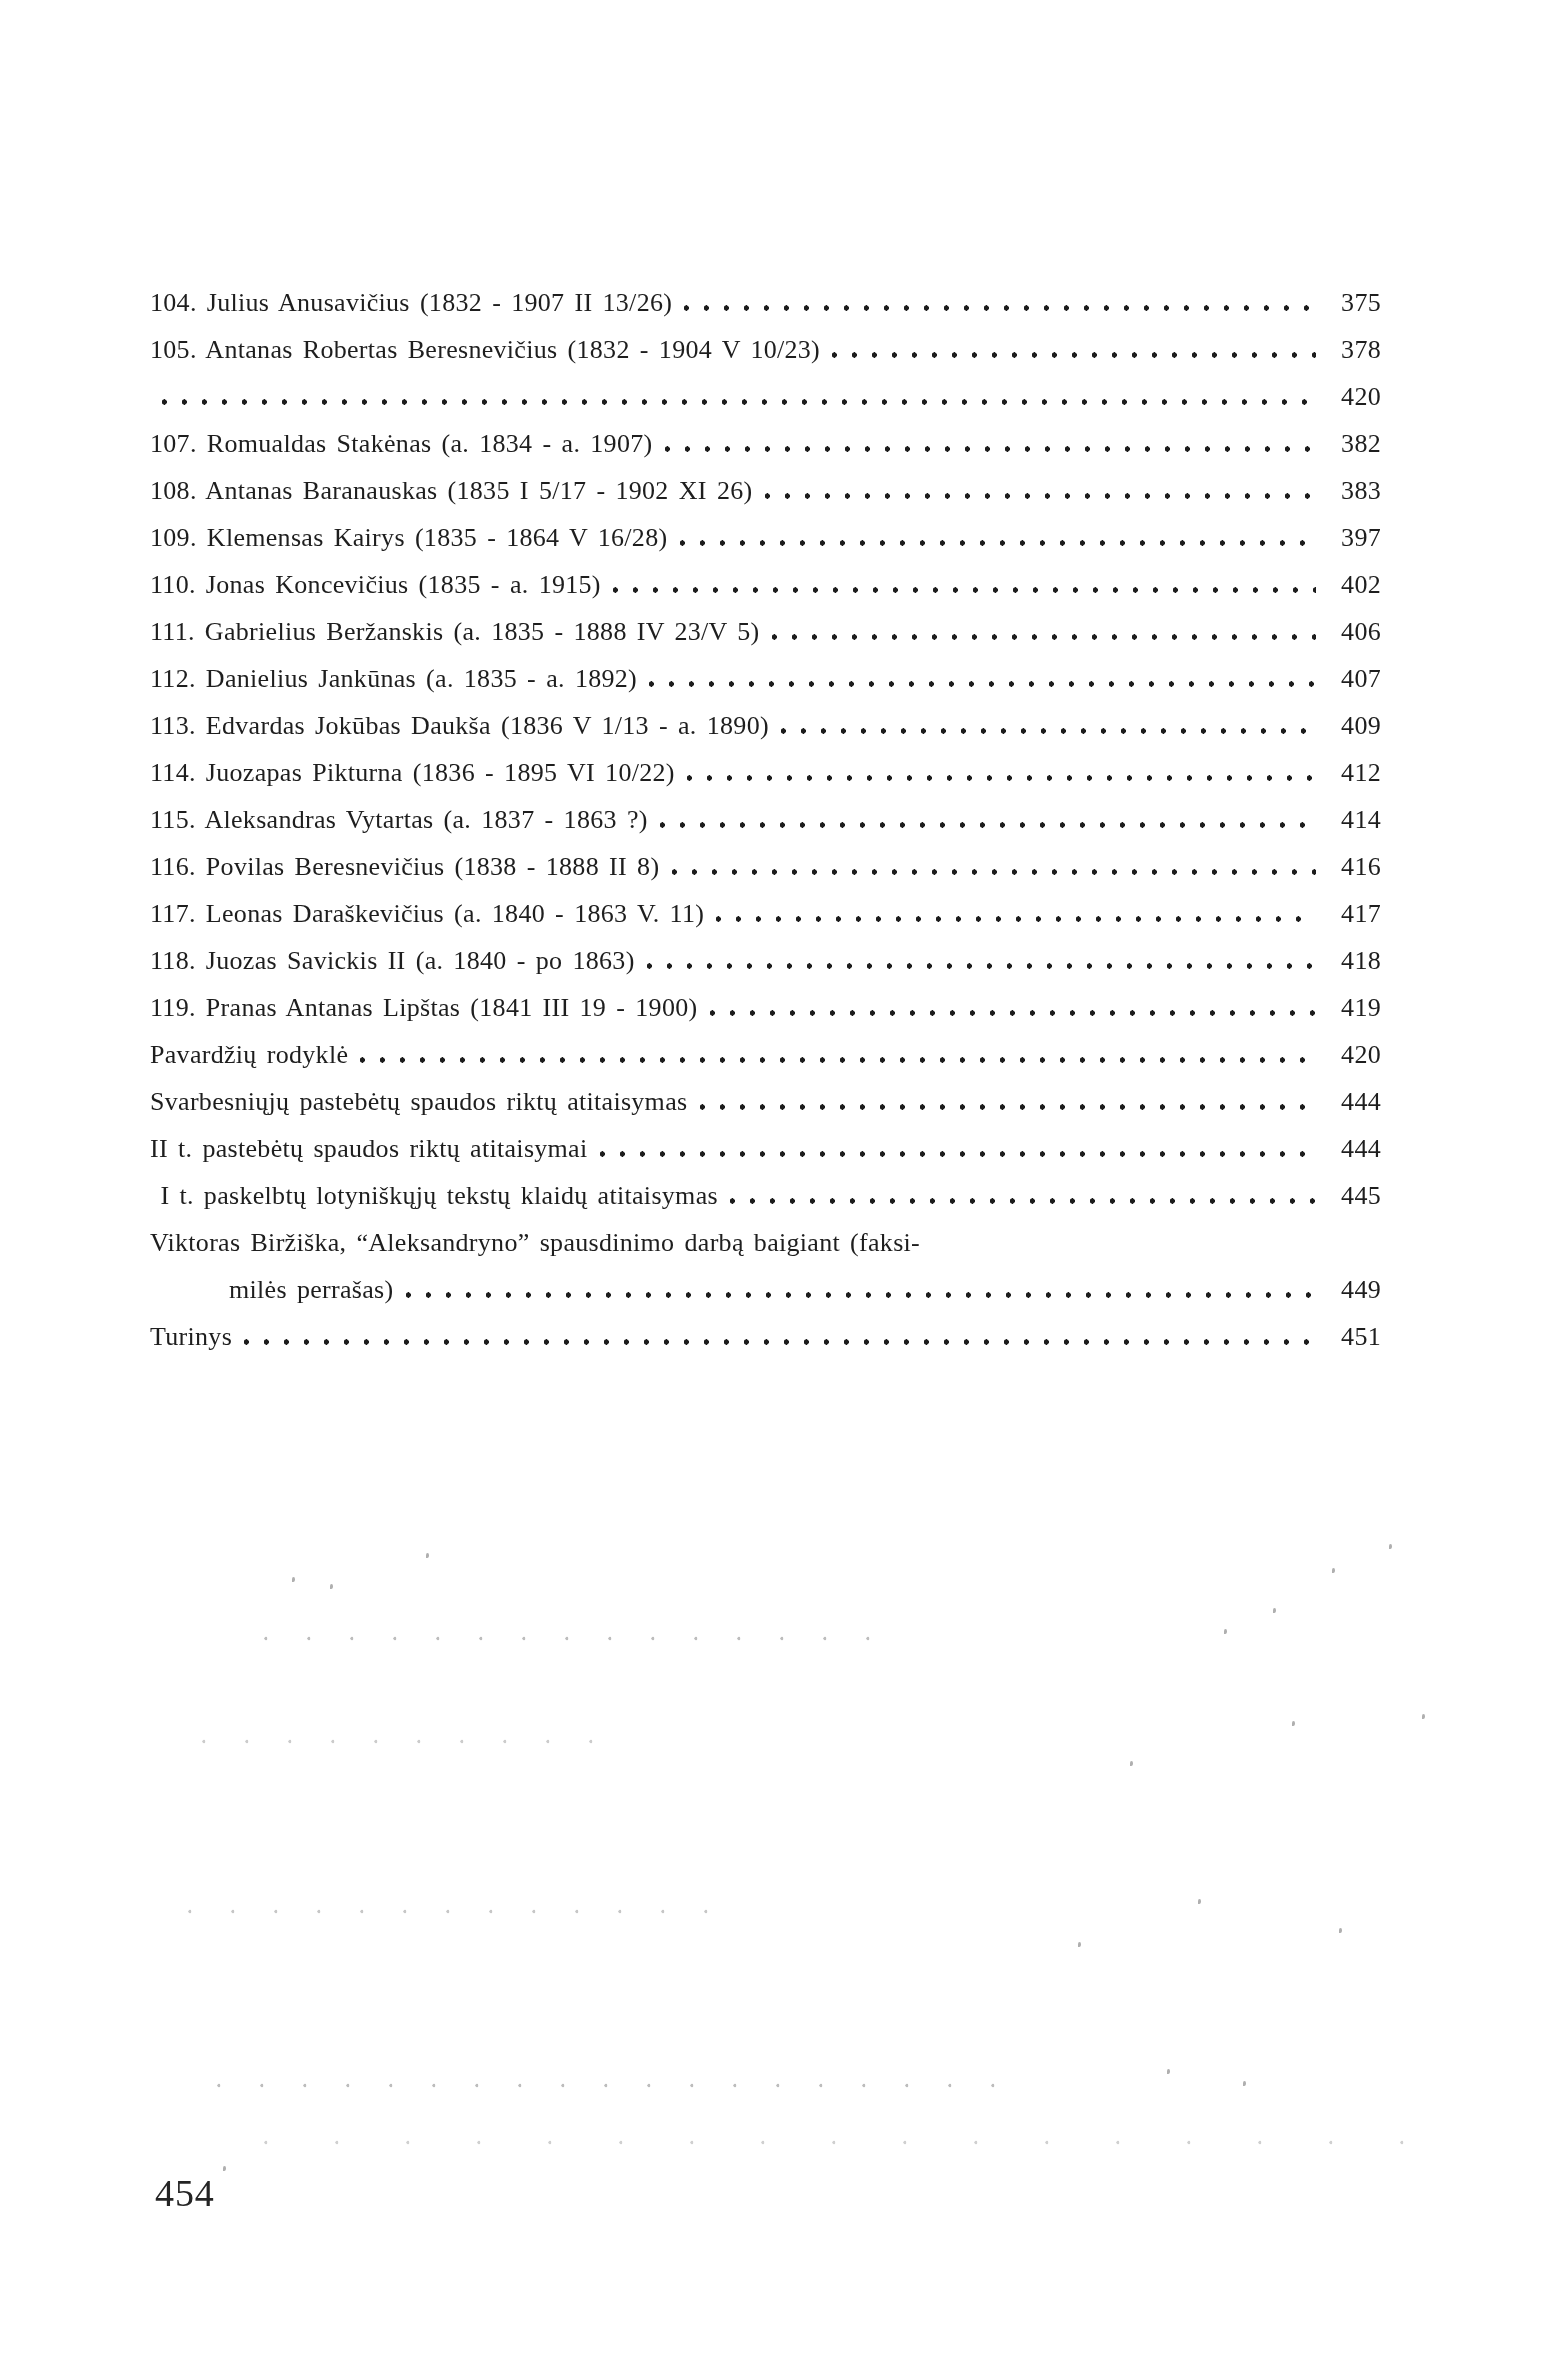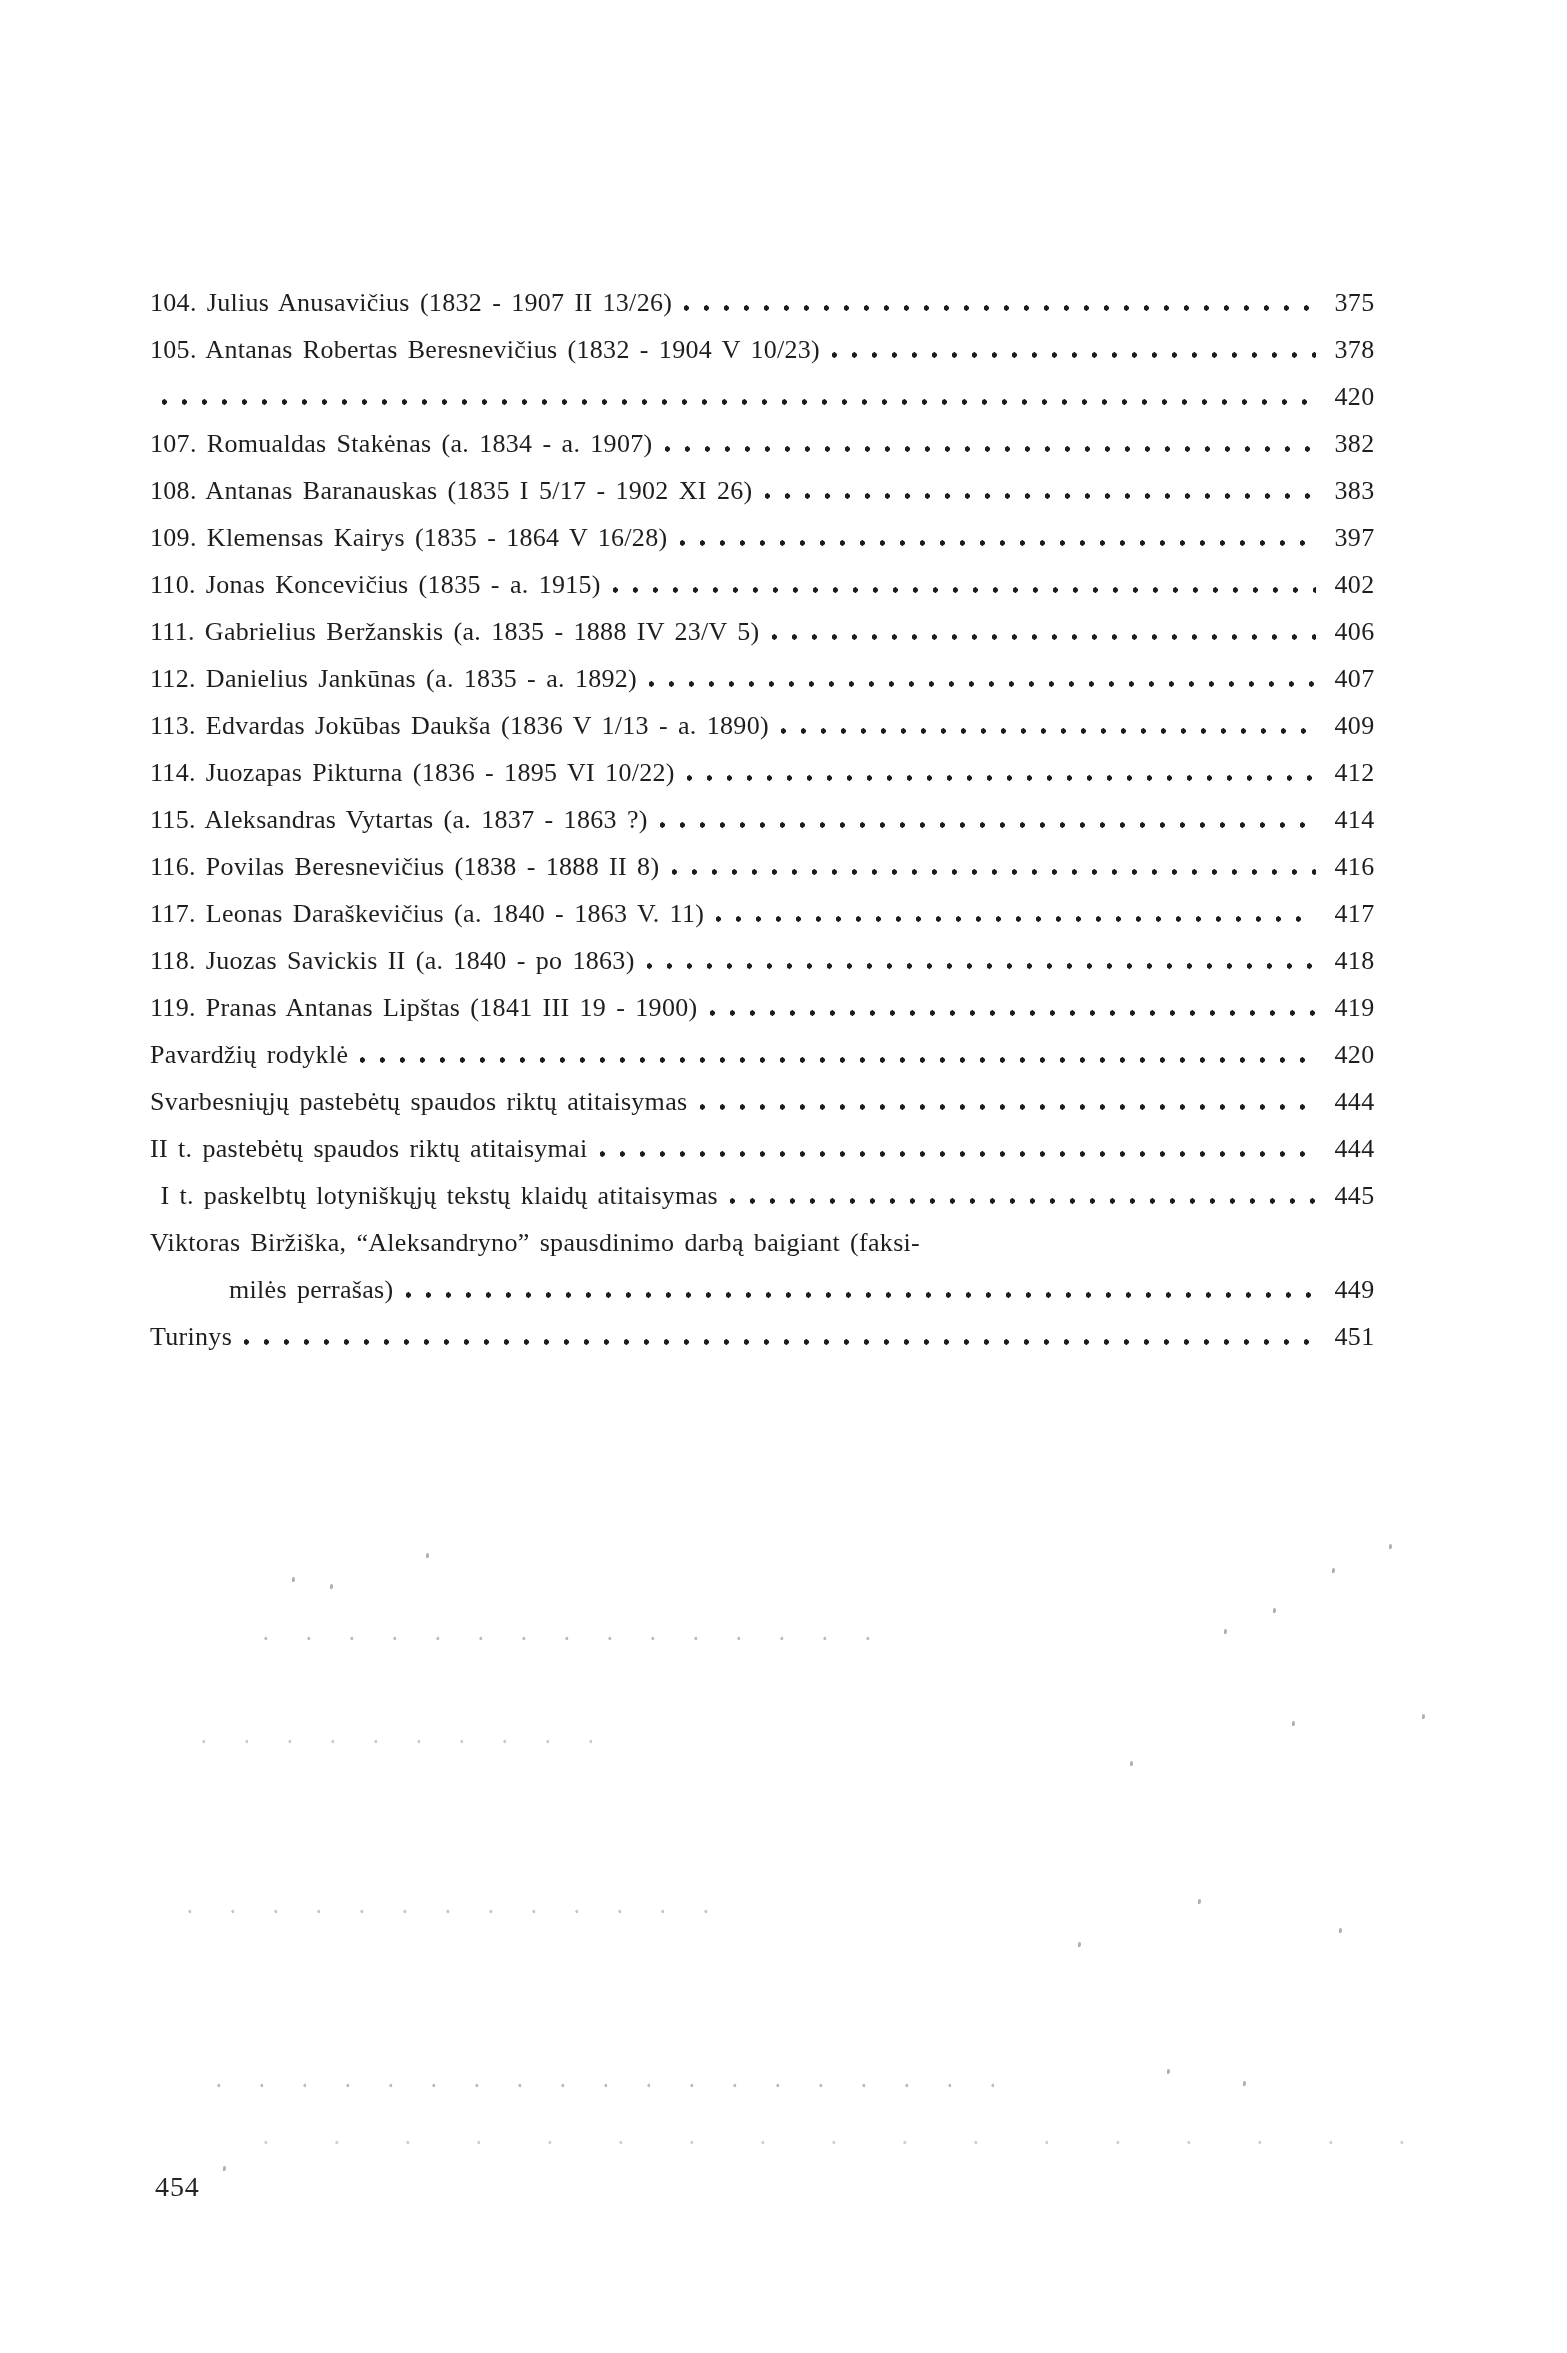--- a/index.html
+++ b/index.html
@@ -13,26 +13,26 @@
     position:absolute;left:150px;top:279px;width:1231px;
     font-size:26px;line-height:47px;letter-spacing:0.3px;word-spacing:3.3px;
   }
   .row{display:flex;align-items:baseline;white-space:nowrap;}
   .row .t{flex:0 0 auto;}
   .leader{
     flex:1 1 auto;height:5.6px;min-width:28px;margin:0 12.2px;margin-bottom:-0.9px;
     background-image:radial-gradient(circle at 2.4px 2.8px,#1c1c1c 2.4px,transparent 2.7px);
     background-repeat:repeat-x;background-size:20px 5.6px;background-position:left bottom;
   }
-  .p{flex:0 0 auto;min-width:53px;text-align:center;}
+  .p{flex:0 0 auto;min-width:53px;text-align:right;}
   .indent-small{padding-left:10.4px;}
   .indent-hang{padding-left:79px;}
   .footer{
     position:absolute;left:155px;top:2171px;
-    font-size:28px;letter-spacing:0.9px;color:#242424;
+    font-size:38px;letter-spacing:0.9px;color:#242424;
   }
   
   .dotsrow{
     position:absolute;height:4.7px;
     background-image:radial-gradient(circle at 1.9px 2.4px,#7a7a7a 1.4px,transparent 1.7px);
     background-repeat:repeat-x;background-size:43px 4.7px;
     opacity:.5;
   }
   .sp{position:absolute;width:3.3px;height:4.7px;background:#6e6e6e;border-radius:50% 50% 50% 0;opacity:.55;}
 </style>

